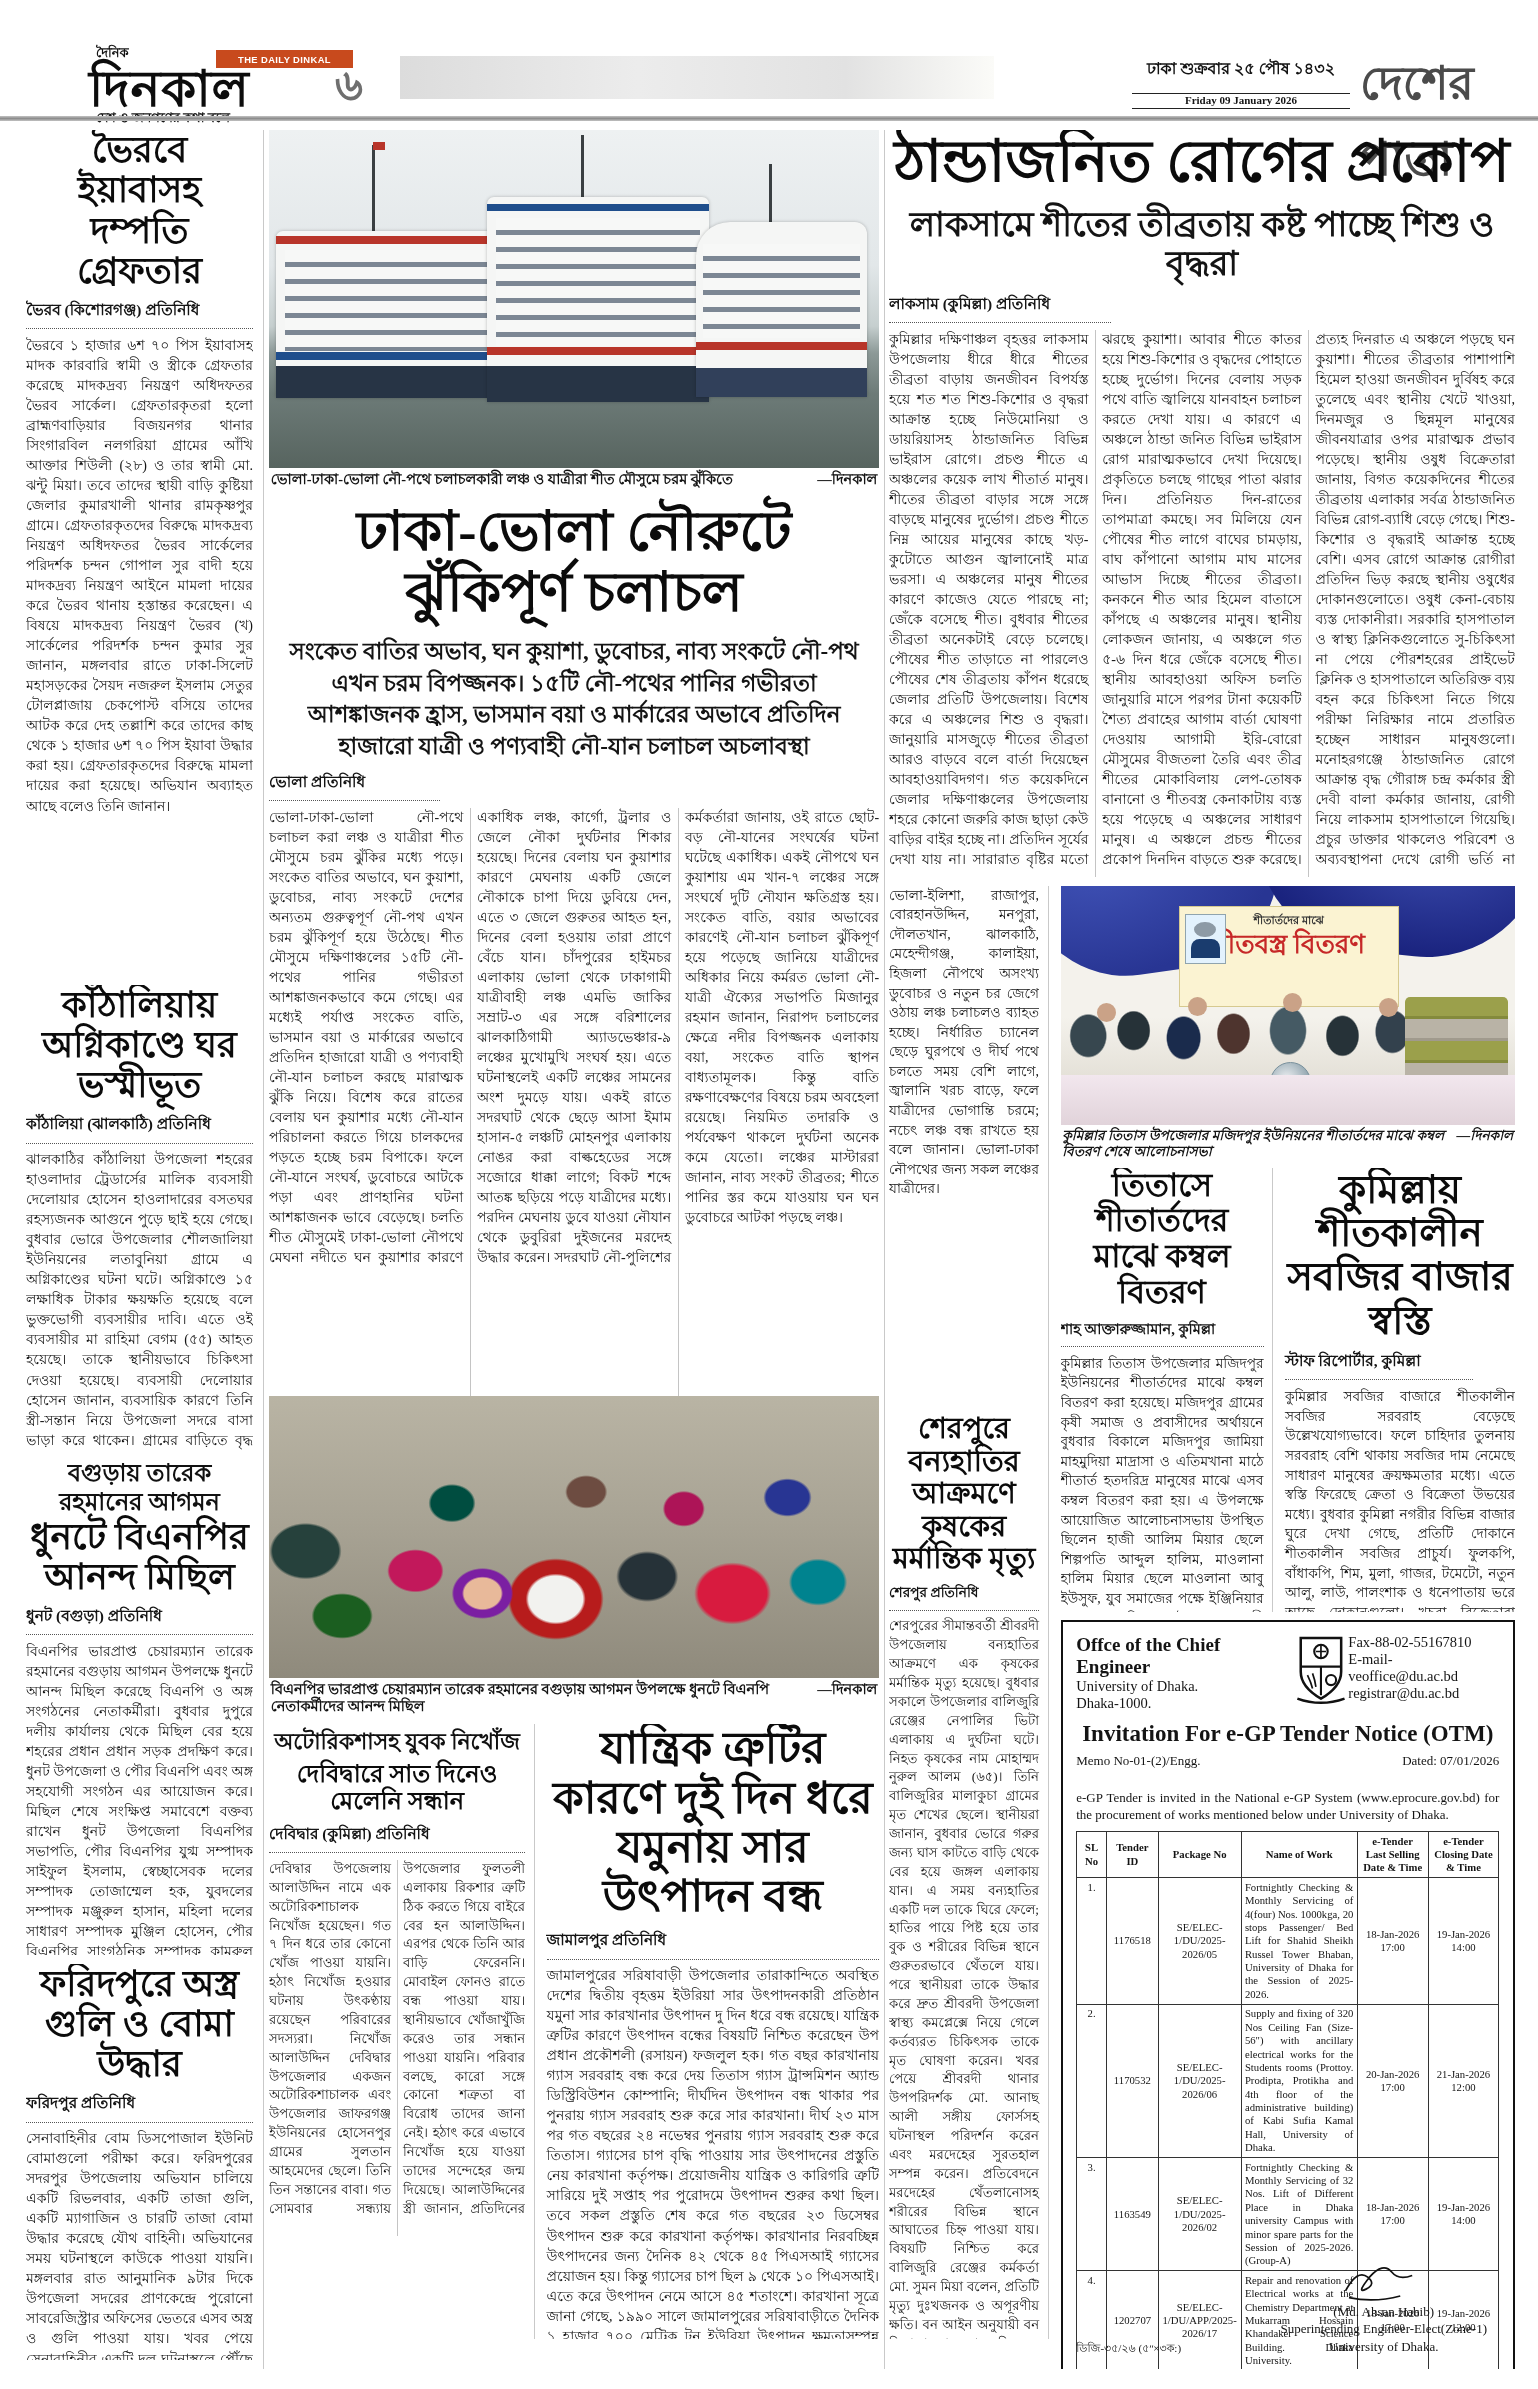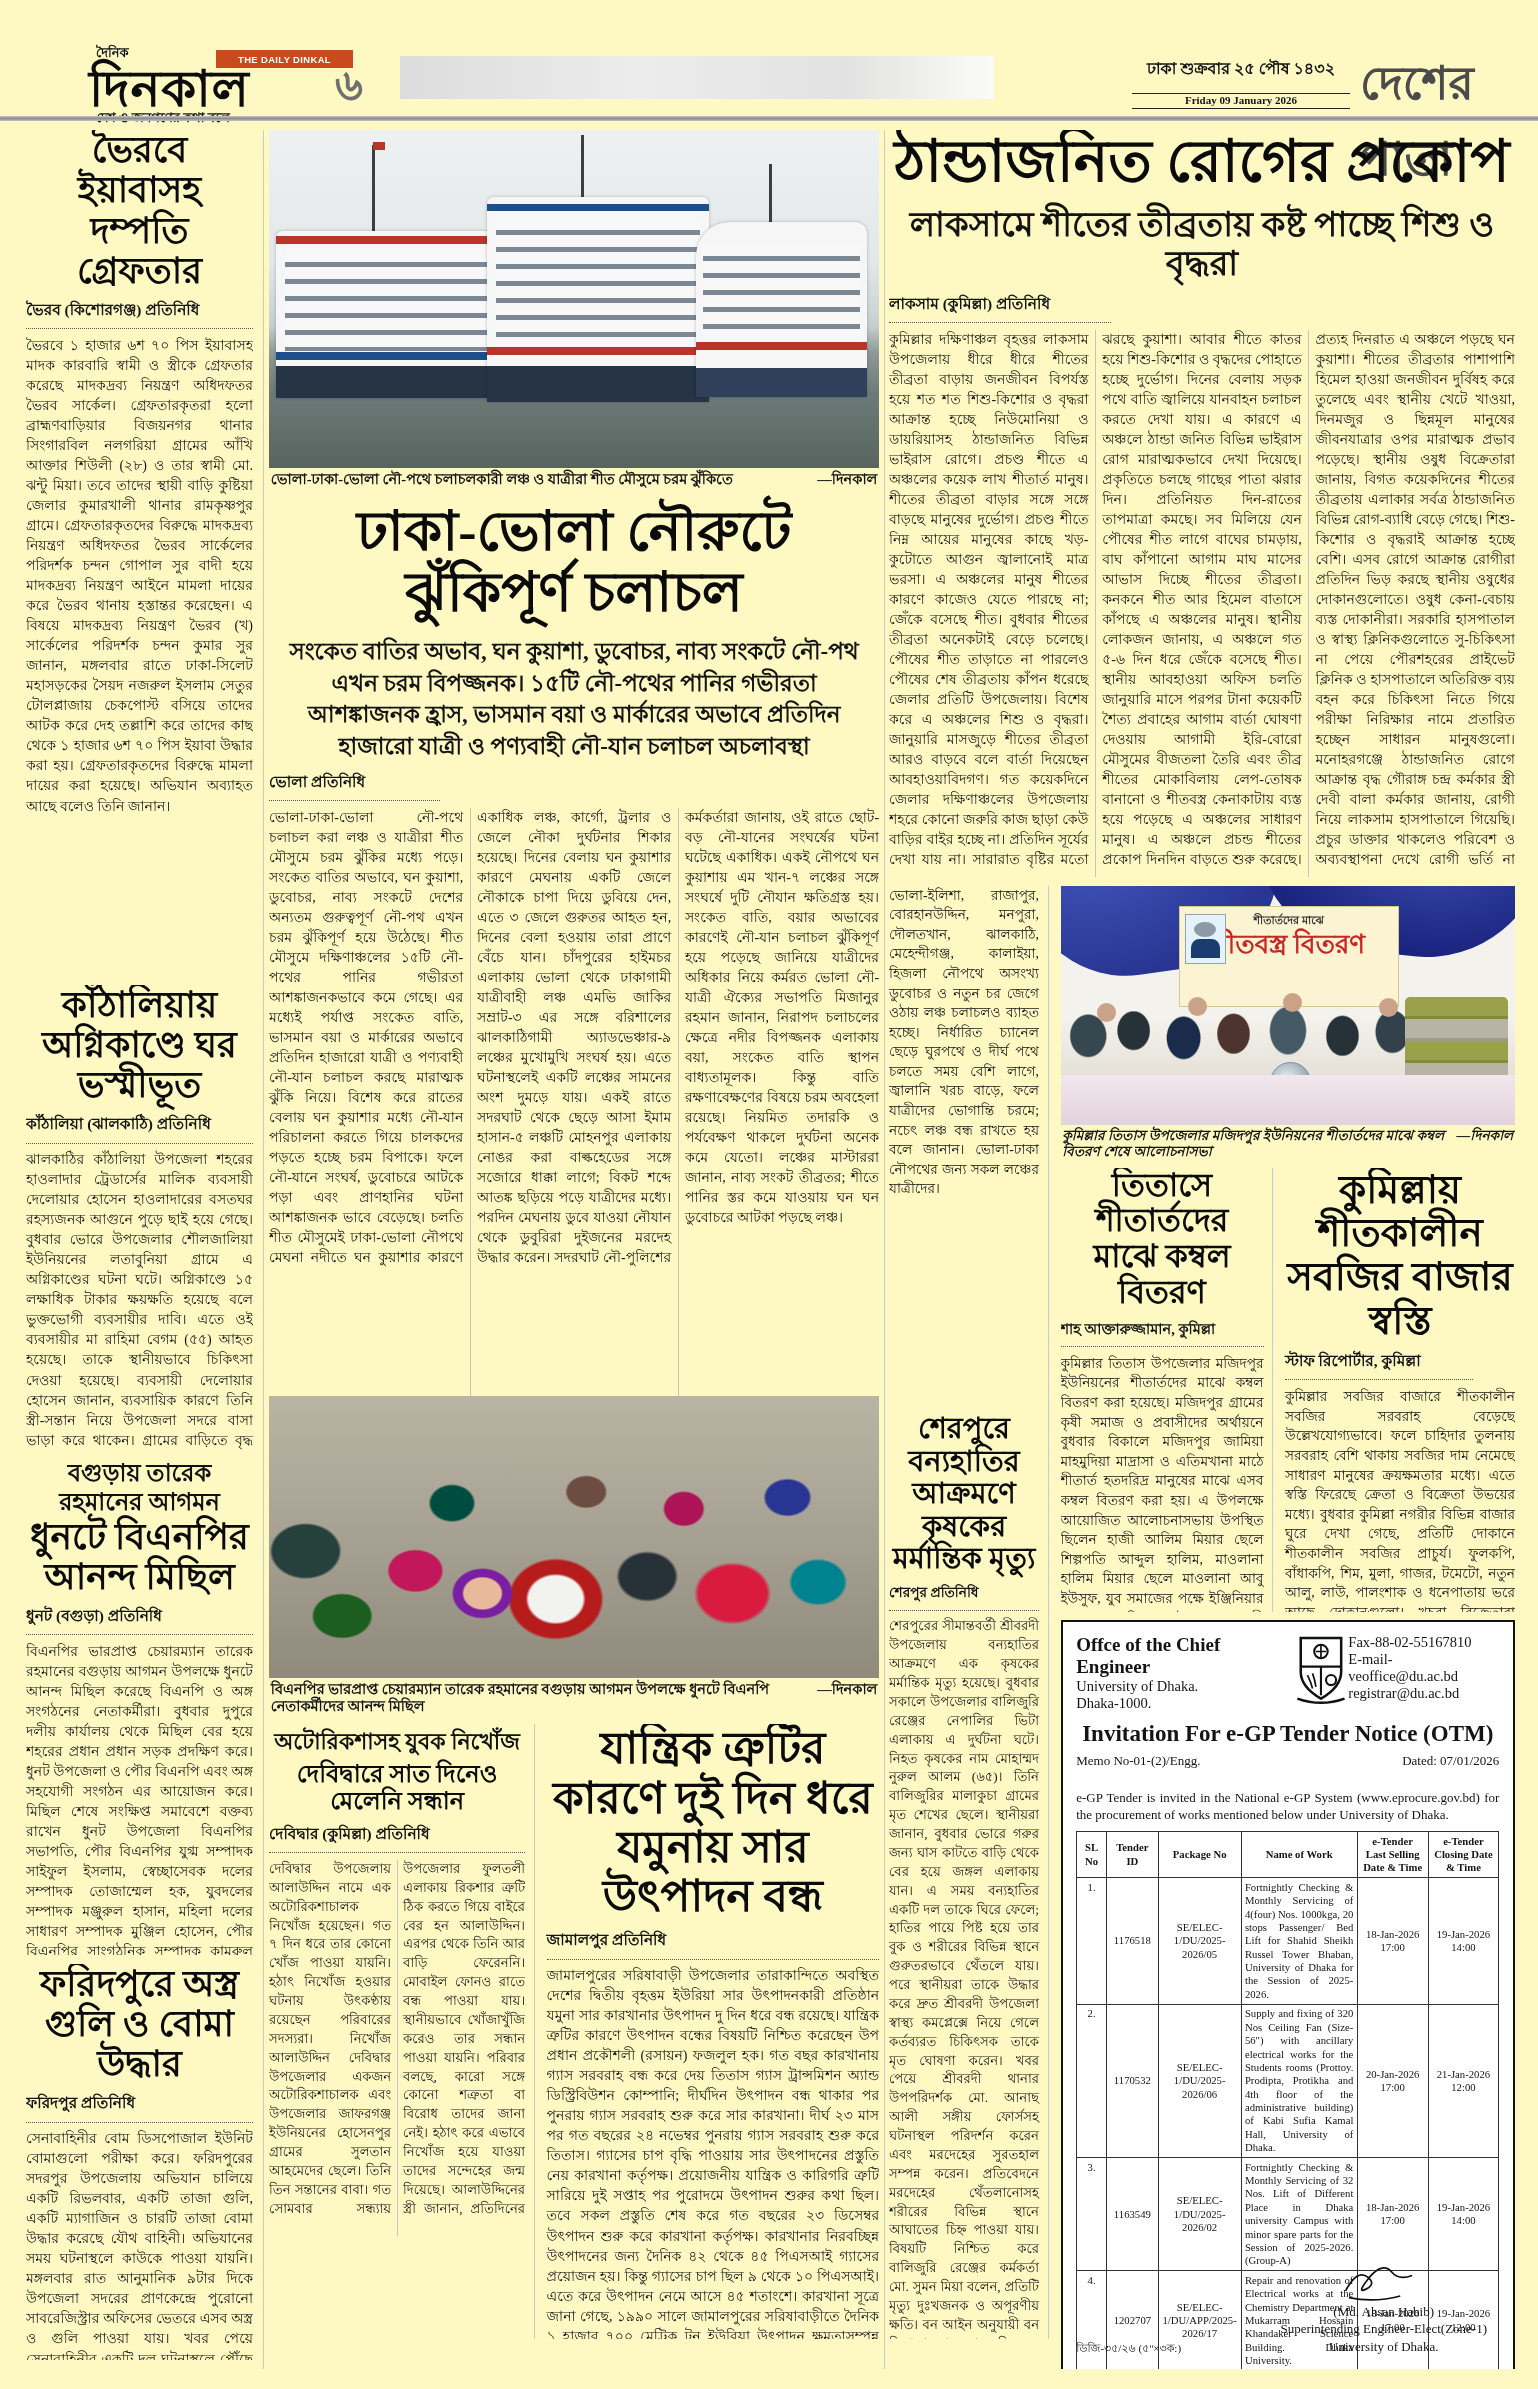--- a/index.html
+++ b/index.html
@@ -1,16 +1,16 @@
 <!DOCTYPE html>
 <html style="font-size:13.7px"><head>
 <meta charset="utf-8">
 <style>
   html,body{margin:0;padding:0;background:#888;}
-  .page{position:relative;width:1538px;height:2389px;background:#fef9c3;margin:0 auto;
+  .page{position:relative;width:1538px;height:2389px;background:#ffffff;margin:0 auto;
         font-family:"Liberation Serif","DejaVu Sans",serif;color:#141414;overflow:hidden;}
   
   .masthead{position:absolute;left:0;top:0;width:1538px;height:128px;}
   .brand-small{position:absolute;left:96px;top:43px;font-size:13px;font-weight:700;}
   .brand-en{position:absolute;left:216px;top:50px;width:137px;height:18px;background:#c84a1d;
             color:#fff;font-family:"Liberation Sans",sans-serif;font-size:9.4px;font-weight:700;
             display:flex;align-items:center;justify-content:center;letter-spacing:0.4px;}
   .brand{position:absolute;left:89px;top:51px;font-size:50px;font-weight:700;letter-spacing:0.9px;color:#0c0c0c;}
   .tagline{position:absolute;left:96px;top:108px;font-size:13px;font-weight:700;}
   .pagenum{position:absolute;left:335px;top:53px;font-size:43px;font-weight:700;color:#6f6f6f;}

